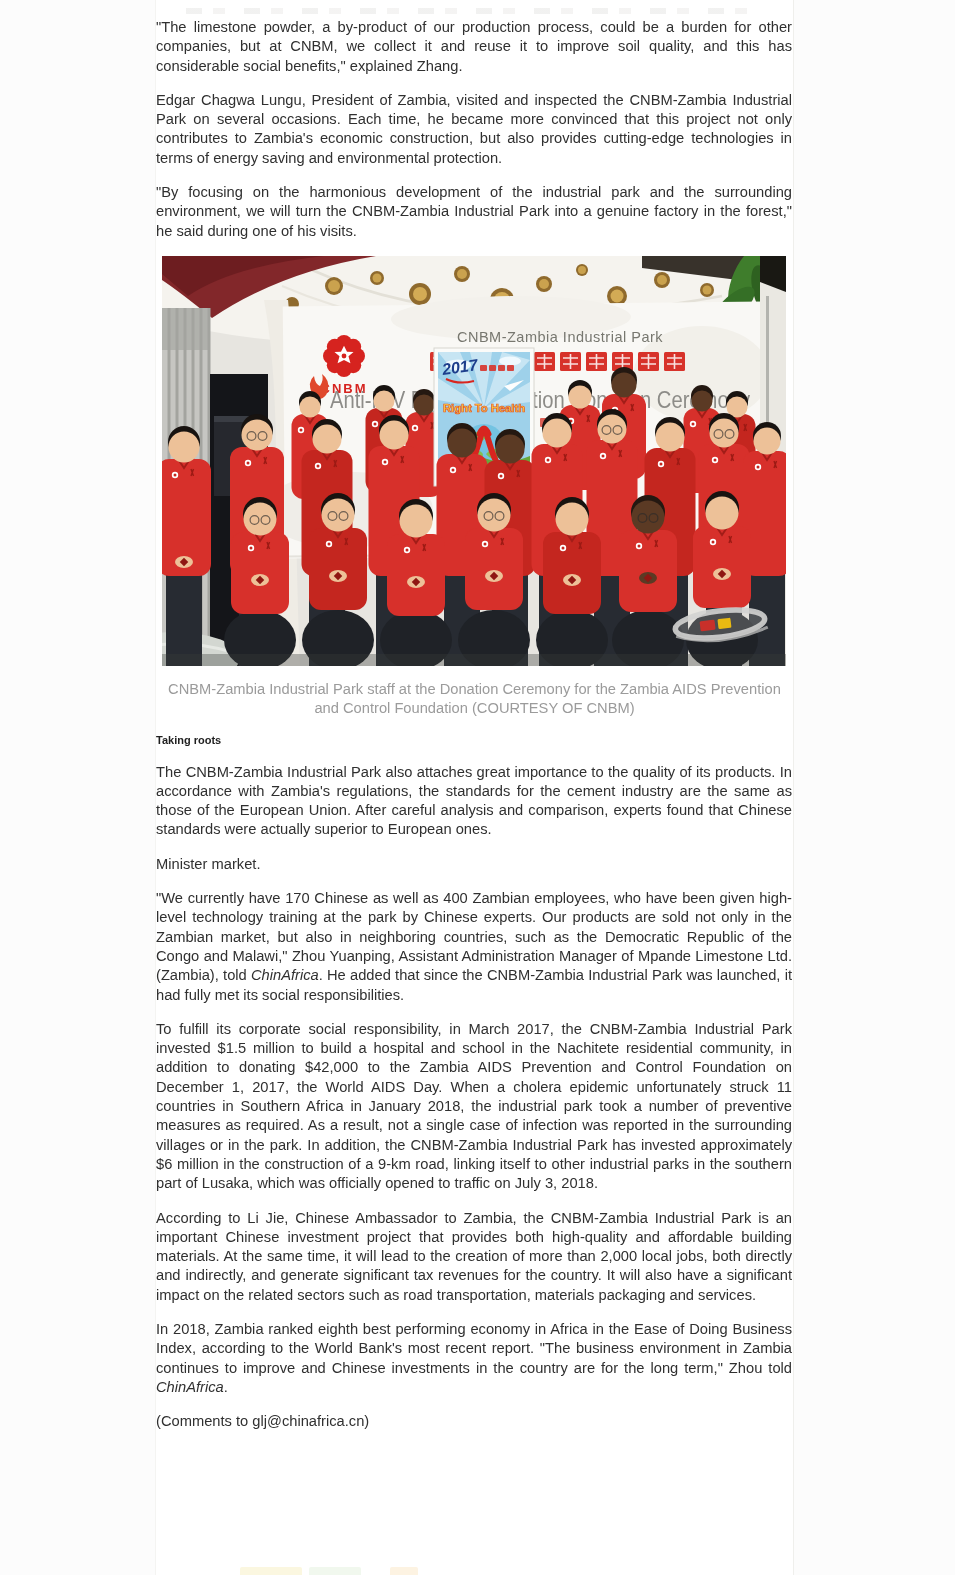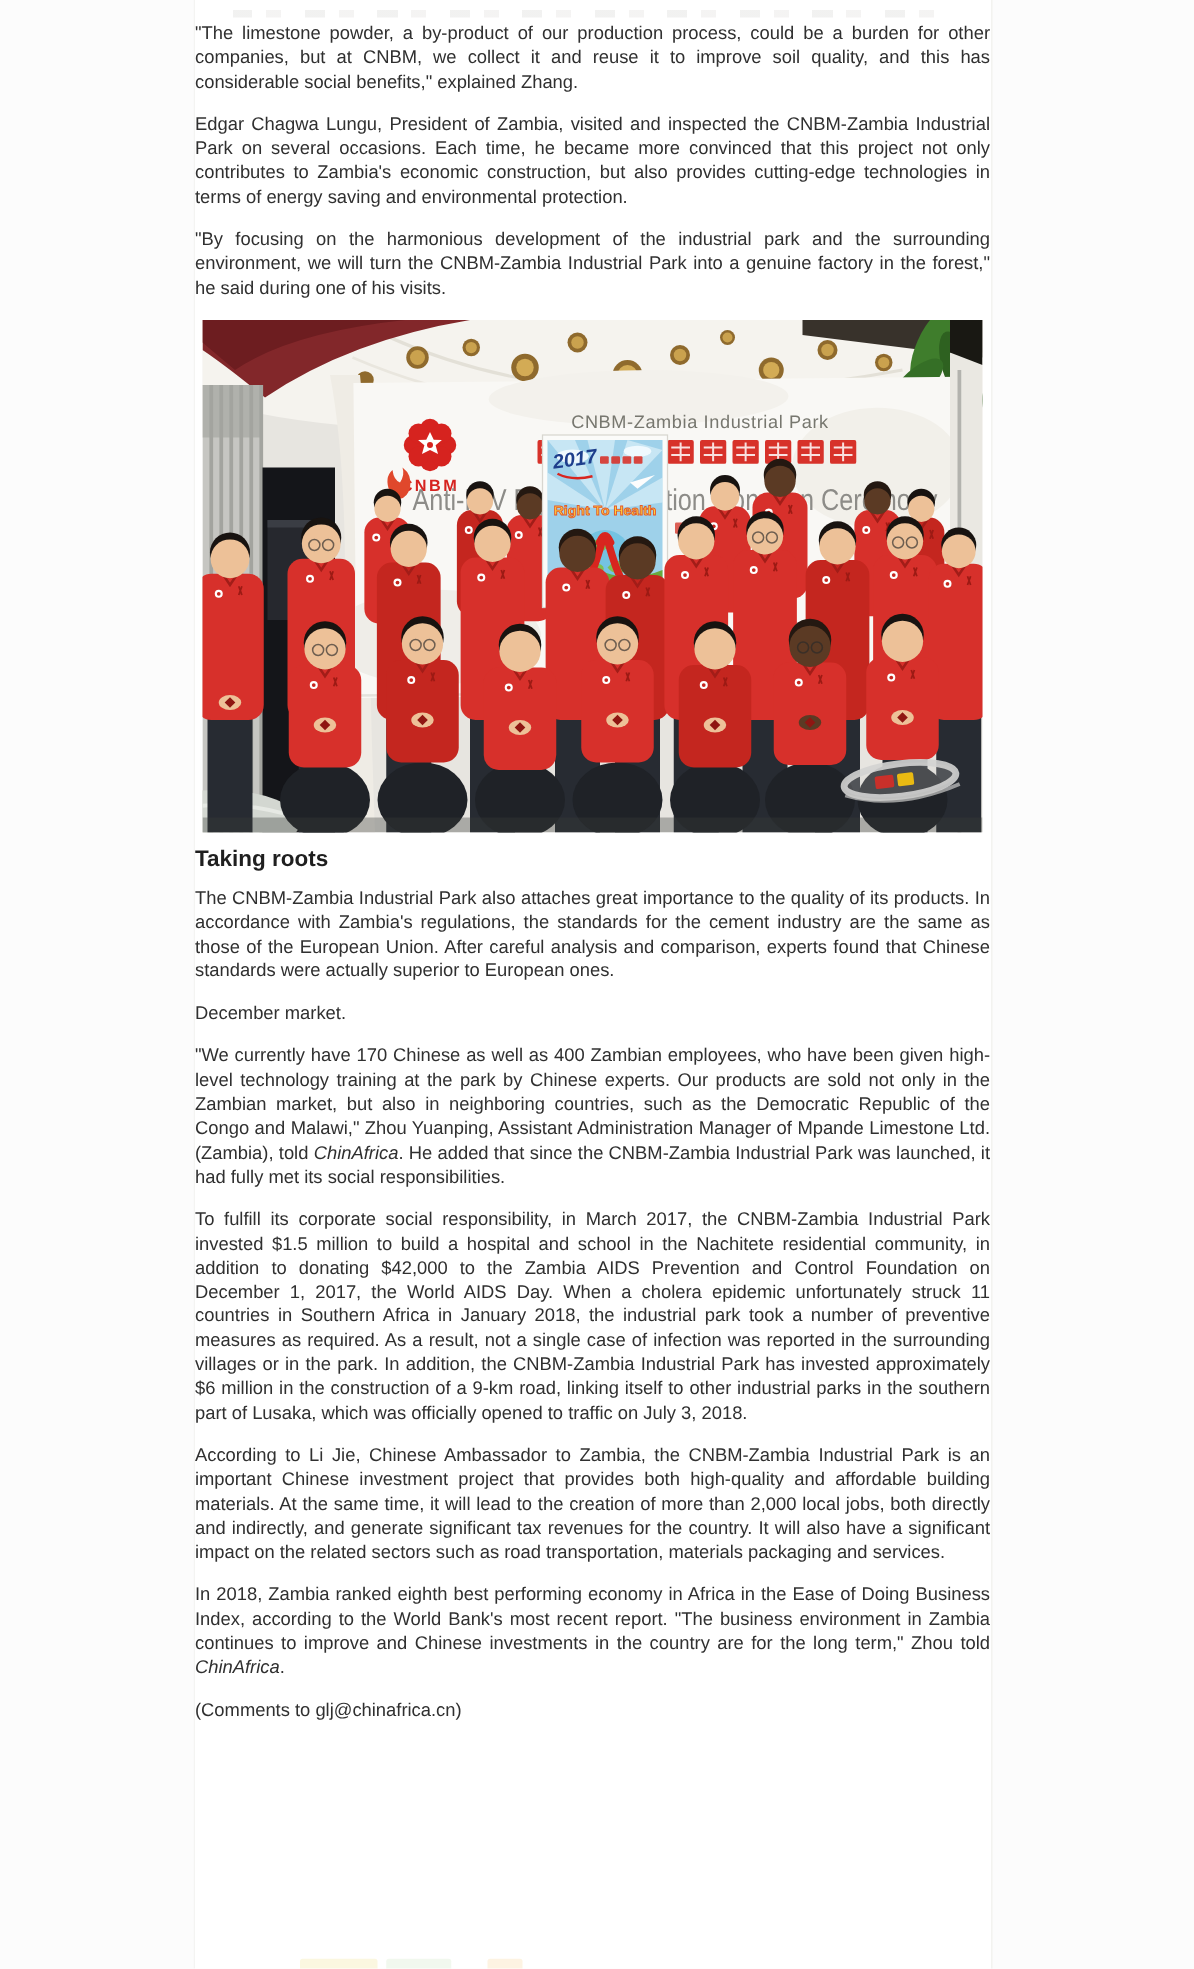--- a/index.html
+++ b/index.html
@@ -26,21 +26,21 @@
     text-align:justify;margin:0 1px 15px 0;
   }
   p.body-para i{font-style:italic;}
   figure.photo-fig{margin:15px 0 14px 6px;width:624px;height:410px;padding:0;}
   figure.photo-fig svg{display:block;}
   .photo-caption{
     color:#9b9b9b;font-size:14.7px;line-height:19.3px;
     text-align:center;margin:0 0 14px 0;padding:0 12px;
   }
   h3.section-heading{
-    font-size:18px;line-height:15px;color:#1f1f1f;
+    font-size:11px;line-height:15px;color:#1f1f1f;
     font-weight:bold;margin:0 0 15px 0;
   }
   .footer-bar{position:absolute;height:8px;top:1567px;border-radius:2px 2px 0 0;}
   .fb1{left:240px;width:62px;background:#fbf7e0;}
   .fb2{left:309px;width:52px;background:#f1f8ee;}
   .fb3{left:390px;width:28px;background:#fdf3e2;}
   svg text{font-family:"Liberation Sans", sans-serif;}
 </style>
 </head>
 <body>
@@ -482,25 +482,26 @@
       <g transform="translate(558,368) rotate(-7)">
         <ellipse rx="45" ry="13" fill="#cfcfcd" opacity="0.25"></ellipse>
         <ellipse rx="45" ry="13" fill="none" stroke="#d3d3d1" stroke-width="5.5" opacity="0.9"></ellipse>
         <rect x="-20" y="-5" width="15" height="10" rx="1.5" fill="#c9302a"></rect>
         <rect x="-2" y="-5" width="13" height="10" rx="1.5" fill="#e9ba12"></rect>
         <path d="M-45,7 q40,17 92,2" stroke="#c9c9c7" stroke-width="3" fill="none" opacity="0.7"></path>
       </g>
     </svg>
   </figure>
 
+  <div class="photo-caption">CNBM-Zambia Industrial Park staff at the Donation Ceremony for the Zambia AIDS Prevention and Control Foundation (COURTESY OF CNBM)</div>
 
   <h3 class="section-heading">Taking roots</h3>
 
   <p class="body-para"><span>The CNBM-Zambia Industrial Park also attaches great importance to the quality of its products. In accordance with Zambia's regulations, the standards for the cement industry are the same as those of the European Union. After careful analysis and comparison, experts found that Chinese standards were actually superior to European ones.</span></p>
-  <p class="body-para"><span>December market.</span></p>
+  <p class="body-para"><span>Minister market.</span></p>
   <p class="body-para"><span>"We currently have 170 Chinese as well as 400 Zambian employees, who have been given high-level technology training at the park by Chinese experts. Our products are sold not only in the Zambian market, but also in neighboring countries, such as the Democratic Republic of the Congo and Malawi," Zhou Yuanping, Assistant Administration Manager of Mpande Limestone Ltd. (Zambia), told </span><i>ChinAfrica</i><span>. He added that since the CNBM-Zambia Industrial Park was launched, it had fully met its social responsibilities.</span></p>
   <p class="body-para"><span>To fulfill its corporate social responsibility, in March 2017, the CNBM-Zambia Industrial Park invested $1.5 million to build a hospital and school in the Nachitete residential community, in addition to donating $42,000 to the Zambia AIDS Prevention and Control Foundation on December 1, 2017, the World AIDS Day. When a cholera epidemic unfortunately struck 11 countries in Southern Africa in January 2018, the industrial park took a number of preventive measures as required. As a result, not a single case of infection was reported in the surrounding villages or in the park. In addition, the CNBM-Zambia Industrial Park has invested approximately $6 million in the construction of a 9-km road, linking itself to other industrial parks in the southern part of Lusaka, which was officially opened to traffic on July 3, 2018.</span></p>
   <p class="body-para"><span>According to Li Jie, Chinese Ambassador to Zambia, the CNBM-Zambia Industrial Park is an important Chinese investment project that provides both high-quality and affordable building materials. At the same time, it will lead to the creation of more than 2,000 local jobs, both directly and indirectly, and generate significant tax revenues for the country. It will also have a significant impact on the related sectors such as road transportation, materials packaging and services.</span></p>
   <p class="body-para"><span>In 2018, Zambia ranked eighth best performing economy in Africa in the Ease of Doing Business Index, according to the World Bank's most recent report. "The business environment in Zambia continues to improve and Chinese investments in the country are for the long term," Zhou told </span><i>ChinAfrica</i><span>.</span></p>
   <p class="body-para"><span>(Comments to glj@chinafrica.cn)</span></p>
 </div>
 
 <div class="footer-bar fb1"></div>
 <div class="footer-bar fb2"></div>
 <div class="footer-bar fb3"></div>

